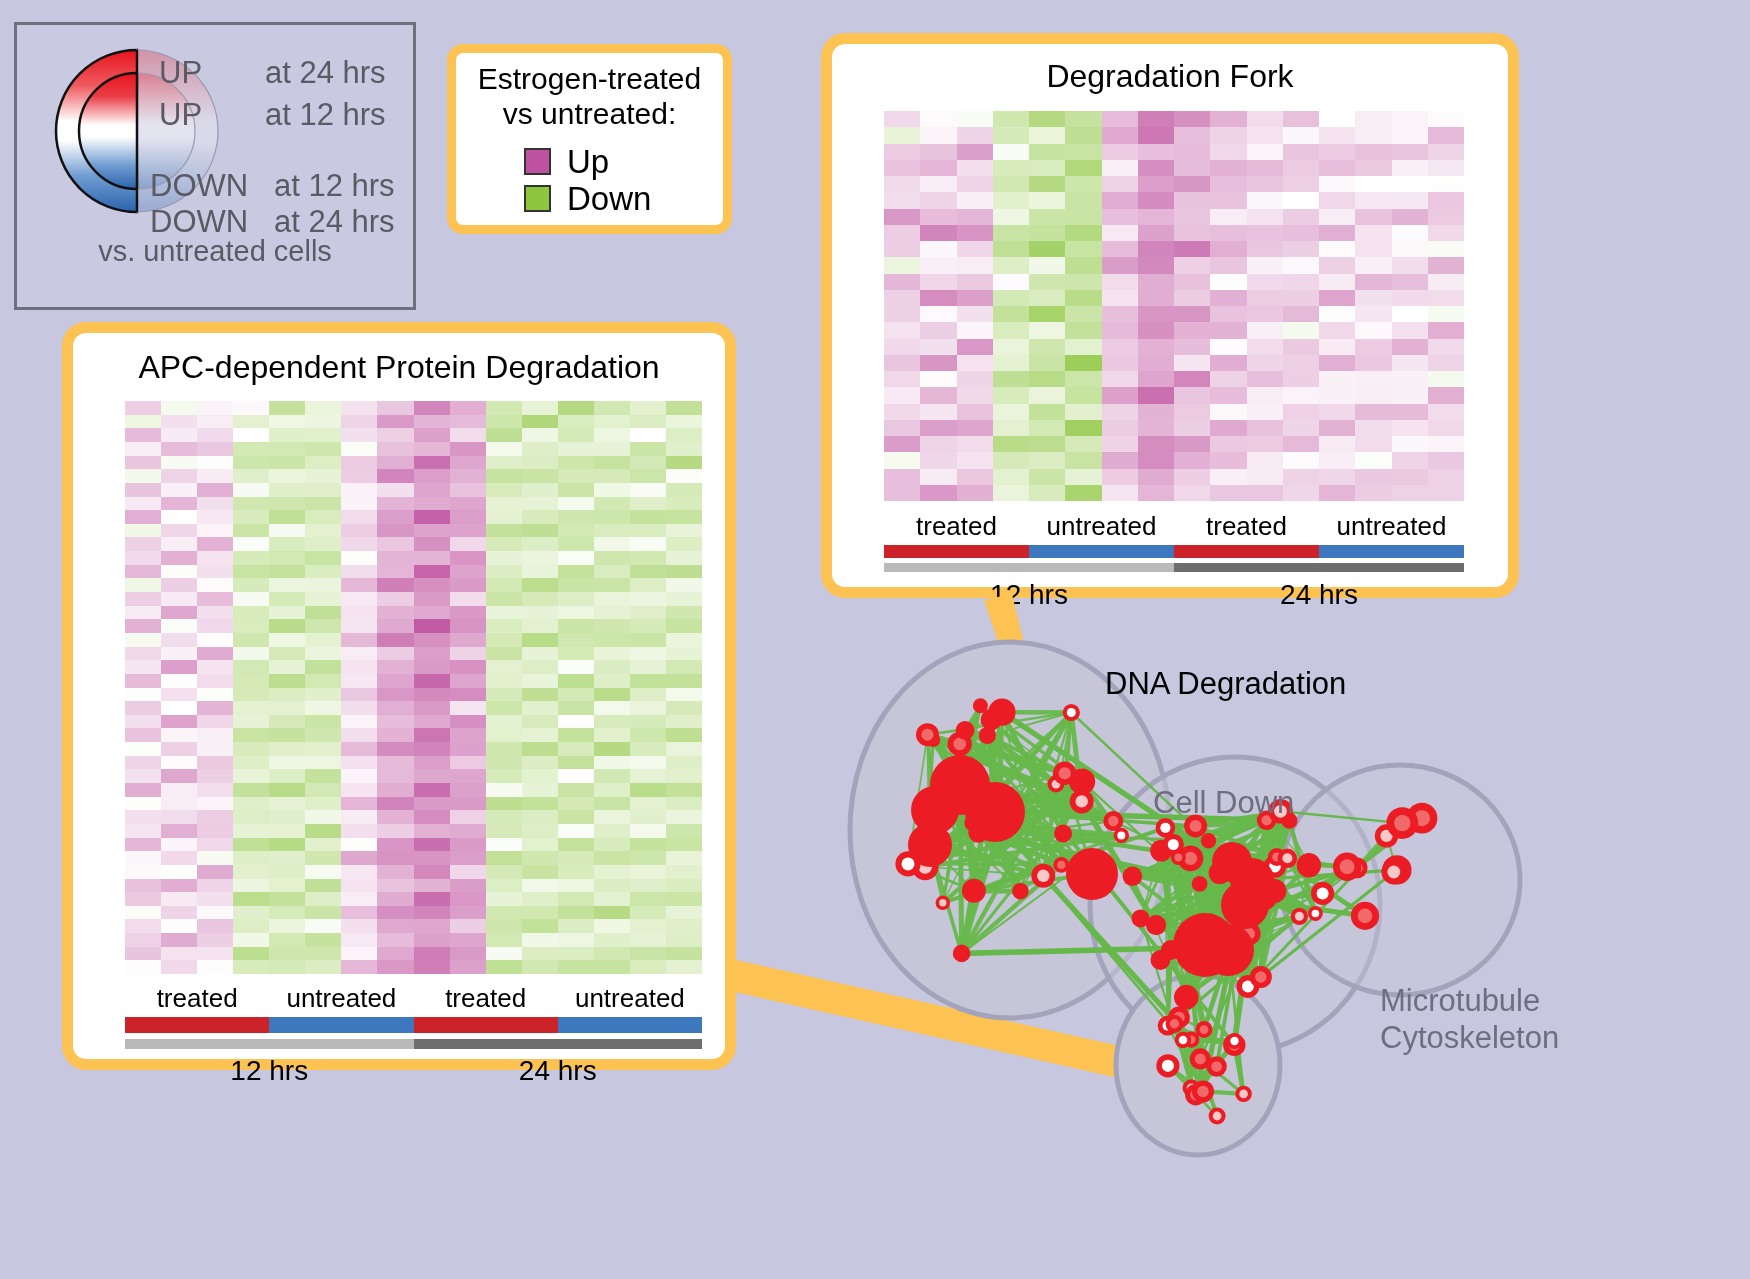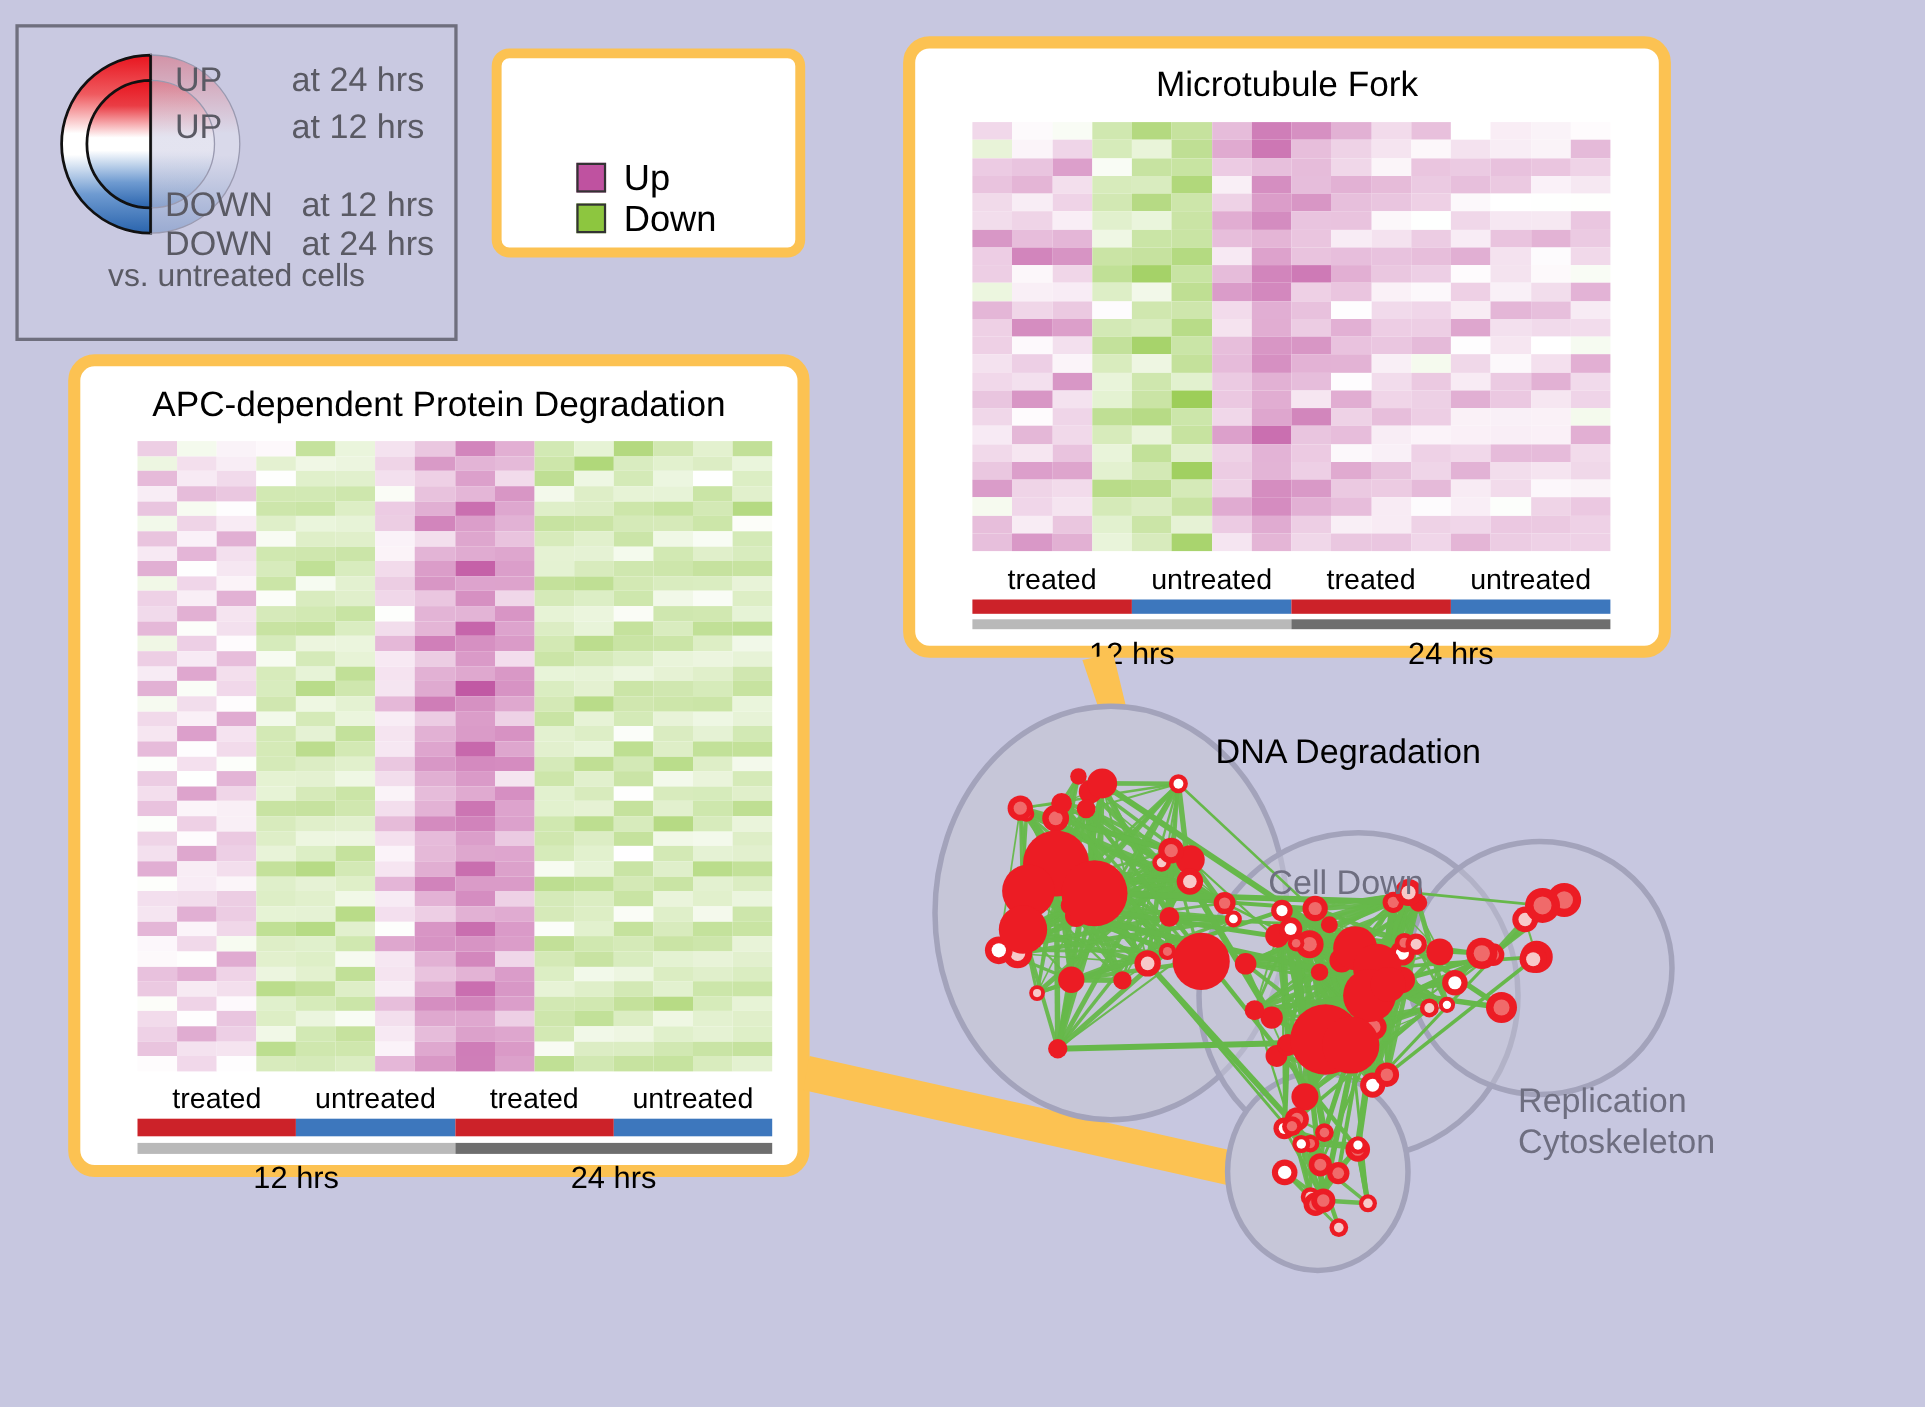--- a/index.html
+++ b/index.html
@@ -136,34 +136,38 @@
       <span class="kw" style="width:124px">DOWN</span>
       <span class="kt">at 24 hrs</span>
     </div>
 
     <div id="key-caption">
       <div>vs. untreated cells</div>
     </div>
   </div>
 
   <div id="updown-box">
+    <div id="updown-title">
+      <div>Estrogen-treated</div>
+      <div>vs untreated:</div>
+    </div>
     <div id="updown-items">
       <div class="ud-item">
         <span class="ud-sw" style="background:#bf52a0"></span>
         <span class="ud-lab">Up</span>
       </div>
       <div class="ud-item">
         <span class="ud-sw" style="background:#8dc63f"></span>
         <span class="ud-lab">Down</span>
       </div>
     </div>
   </div>
 
   <div class="panel" id="panel-rf">
-    <div class="panel-title" id="rf-title">Microtubule Fork</div>
+    <div class="panel-title" id="rf-title">Degradation Fork</div>
     <div class="heat" id="heat-rf" style="left: 52px; top: 67px; width: 580px; height: 390px; grid-template-columns: repeat(16, 1fr); grid-template-rows: repeat(24, 1fr);">
         <div style="background:rgb(241,216,234)"></div>
         <div style="background:rgb(253,250,252)"></div>
         <div style="background:rgb(249,252,245)"></div>
         <div style="background:rgb(208,232,176)"></div>
         <div style="background:rgb(180,217,128)"></div>
         <div style="background:rgb(198,226,158)"></div>
         <div style="background:rgb(230,188,218)"></div>
         <div style="background:rgb(207,126,184)"></div>
         <div style="background:rgb(214,144,194)"></div>
@@ -1905,16 +1909,16 @@
         <circle cx="1167.9" cy="1065.8" r="6.1" fill="#ffffff"></circle>
         <circle cx="1217.1" cy="1116.0" r="8.5" fill="#ec1c24"></circle>
         <circle cx="1217.1" cy="1116.0" r="4.4" fill="#f7c9c9"></circle>
         <circle cx="1183.0" cy="1040.0" r="8.2" fill="#ec1c24"></circle>
         <circle cx="1183.0" cy="1040.0" r="4.3" fill="#ffffff"></circle>
       </g>
   </svg>
 
   <div class="net-label" id="lab-dna">DNA Degradation</div>
   <div class="net-label" id="lab-cc">Cell Down</div>
-  <div class="net-label" id="lab-mt">Replication
+  <div class="net-label" id="lab-mt">Microtubule
 Cytoskeleton</div>
 
 </div>
 
 </body></html>

